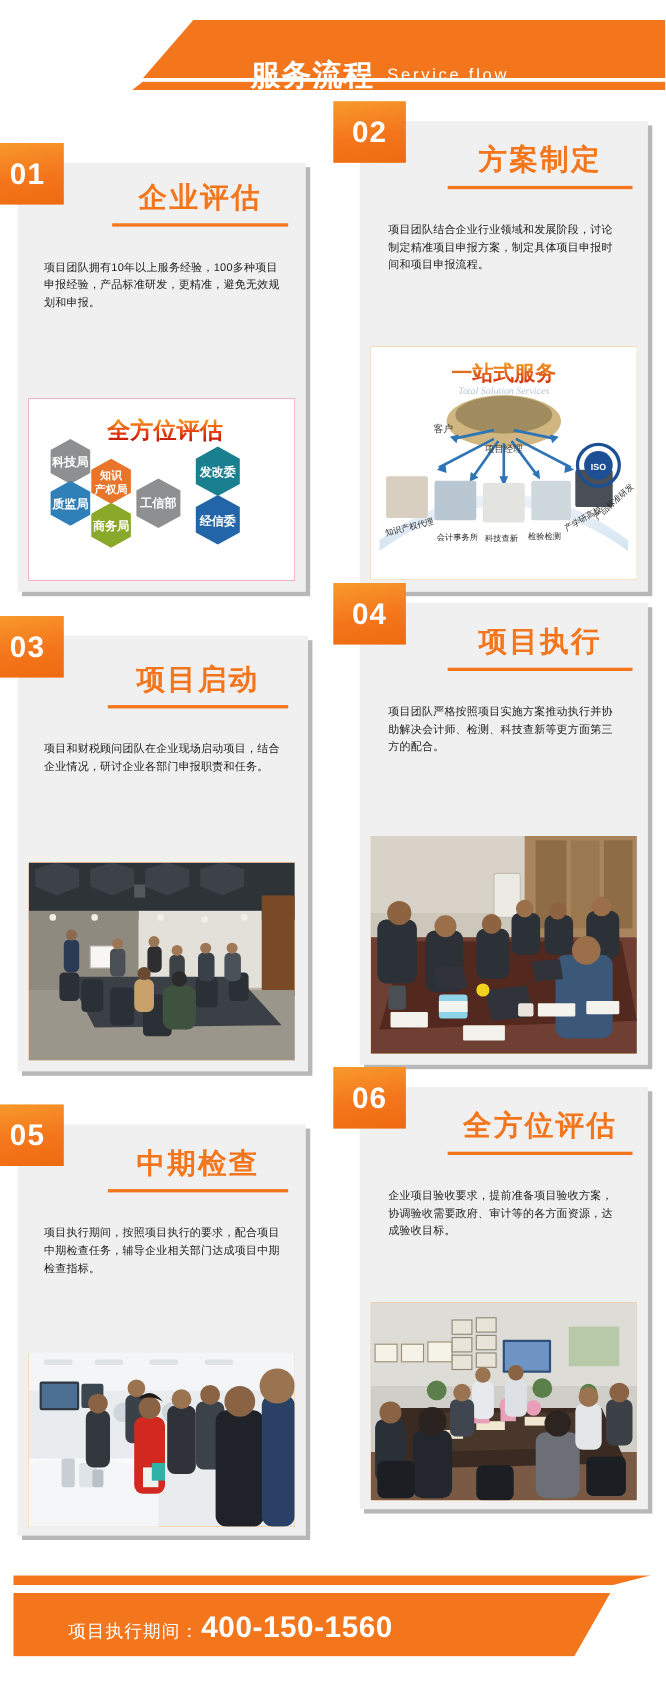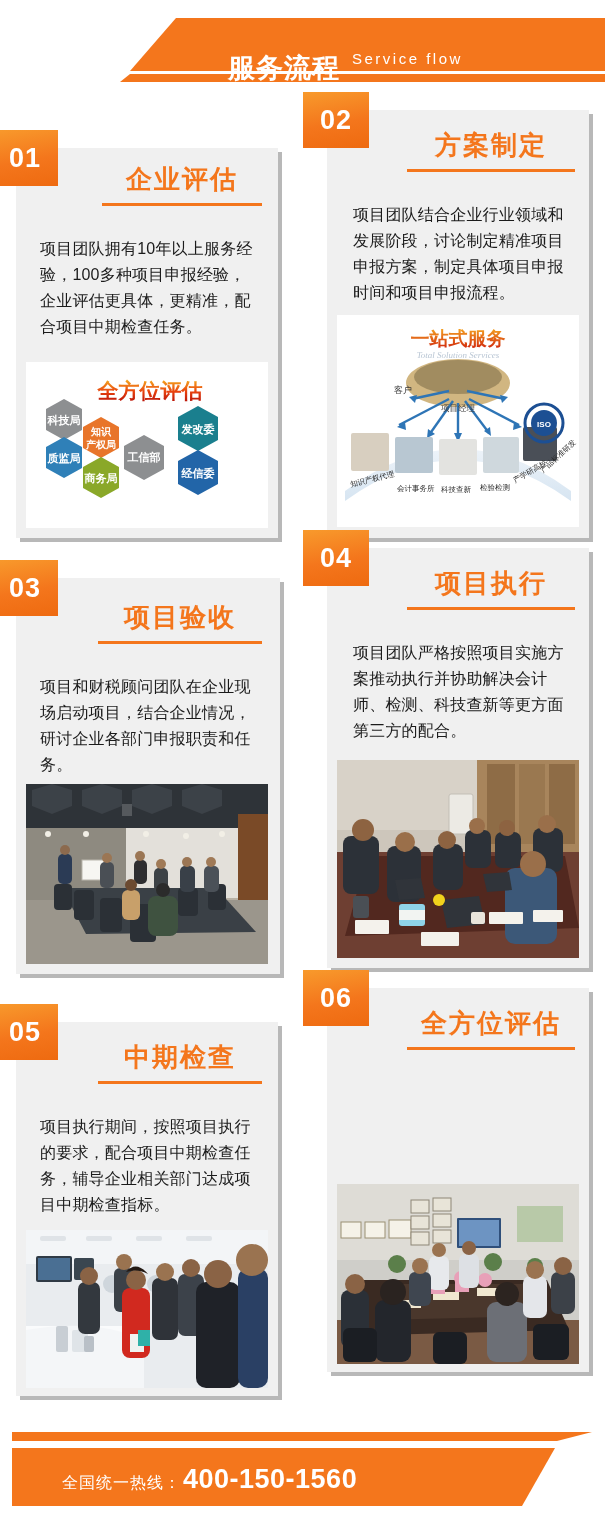--- a/index.html
+++ b/index.html
@@ -19,21 +19,21 @@
     -webkit-clip-path: polygon(46px 0, 475px 0, 475px 53px, 0 53px);
     clip-path: polygon(46px 0, 475px 0, 475px 53px, 0 53px);
   }
   .hdr-accent{
     position:absolute; left:120px; top:56px; width:485px; height:8px;
     background:#f4761c;
     -webkit-clip-path: polygon(10px 0, 485px 0, 485px 8px, 0 8px);
     clip-path: polygon(10px 0, 485px 0, 485px 8px, 0 8px);
   }
   .hdr-text{
-    position:absolute; left:228px; top:32px; display:flex; align-items:flex-start; gap:12px;
+    position:absolute; left:228px; top:32px; display:flex; align-items:center; gap:12px;
     z-index:4; white-space:nowrap;
   }
   .hdr-cn{ font-size:27px; font-weight:bold; color:#ffffff; letter-spacing:1px; }
   .hdr-en{ font-size:15px; color:#ffffff; letter-spacing:2.5px; }
 
   
   .card{
     position:absolute;
     background:#f0f0f0;
     box-shadow: 4px 4px 0 rgba(160,160,160,0.75);
@@ -45,21 +45,21 @@
     display:flex; align-items:center; justify-content:center;
     letter-spacing:1px; z-index:6;
   }
   .badge.left{ left:-24px; }
   .card-title{
     font-size:26px; font-weight:bold; color:#f4761c;
     letter-spacing:2px; white-space:nowrap;
   }
   .title-rule{ height:3px; background:#f4761c; }
   .card-body{
-    font-size:16px; line-height:1.62; color:#1b1b1b; letter-spacing:0.2px;
+    font-size:10px; line-height:1.62; color:#1b1b1b; letter-spacing:0.2px;
   }
 
   
   #card-01{ left:16px; top:148px; width:262px; height:390px; }
   #card-01 .t-wrap{ position:absolute; left:86px; top:14px; width:160px; text-align:center;}
   #card-01 .title-rule{ margin-top:6px; width:160px; }
   #card-01 .card-body{ position:absolute; left:24px; top:88px; width:216px; }
   #card-01 .hexfig{ position:absolute; left:10px; top:214px; width:242px; height:166px; }
 
   
@@ -139,21 +139,21 @@
     <span class="hdr-en">Service flow</span>
   </div>
 </div>
 
 <div class="card" id="card-01">
   <div class="badge left">01</div>
   <div class="t-wrap">
     <div class="card-title">企业评估</div>
     <div class="title-rule"></div>
   </div>
-  <div class="card-body">项目团队拥有10年以上服务经验，100多种项目申报经验，企业评估更具体，更精准，配合项目中期检查任务。</div>
+  <div class="card-body">项目团队拥有10年以上服务经验，100多种项目申报经验，产品标准研发，更精准，避免无效规划和申报。</div>
 
   <div class="hexfig">
     <svg viewBox="0 0 242 166" preserveAspectRatio="none">
       <rect x="0" y="0" width="242" height="166" fill="#ffffff"></rect>
       <defs>
         <linearGradient id="tg" x1="0" y1="0" x2="0" y2="1">
           <stop offset="0%" stop-color="#f6b01f"></stop>
             <stop offset="55%" stop-color="#e8420f"></stop>
             <stop offset="100%" stop-color="#b81208"></stop>
         </linearGradient>
@@ -256,21 +256,21 @@
         <text x="178" y="168" transform="rotate(-30 178 168)">产学研高校</text>
         <text x="206" y="158" transform="rotate(-42 206 158)">产品标准研发</text>
       </g>
     </svg>
   </div>
 </div>
 
 <div class="card" id="card-03">
   <div class="badge left">03</div>
   <div class="t-wrap">
-    <div class="card-title">项目验收</div>
+    <div class="card-title">项目启动</div>
     <div class="title-rule"></div>
   </div>
   <div class="card-body">项目和财税顾问团队在企业现场启动项目，结合企业情况，研讨企业各部门申报职责和任务。</div>
 
   <div class="photo">
     <svg viewBox="0 0 242 180" preserveAspectRatio="none">
       <rect width="242" height="180" fill="#b9b2a6"></rect>
       <rect x="0" y="0" width="242" height="52" fill="#2e3338"></rect>
       <g fill="#3c4248">
         <polygon points="6,6 26,0 46,6 46,22 26,30 6,22"></polygon>
@@ -436,20 +436,21 @@
     </svg>
   </div>
 </div>
 
 <div class="card" id="card-06">
   <div class="badge left">06</div>
   <div class="t-wrap">
     <div class="card-title">全方位评估</div>
     <div class="title-rule"></div>
   </div>
+  <div class="card-body">企业项目验收要求，提前准备项目验收方案，协调验收需要政府、审计等的各方面资源，达成验收目标。</div>
 
   <div class="photo">
     <svg viewBox="0 0 242 180" preserveAspectRatio="none">
       <rect width="242" height="180" fill="#cfcec9"></rect>
       <rect x="0" y="0" width="242" height="76" fill="#dedcd6"></rect>
       <rect x="180" y="22" width="46" height="36" fill="#b8c9a8"></rect>
       <g fill="#f5f2e8" stroke="#9a8f73">
         <rect x="4" y="38" width="20" height="16"></rect>
         <rect x="28" y="38" width="20" height="16"></rect>
         <rect x="52" y="36" width="22" height="18"></rect>
@@ -508,16 +509,16 @@
         <rect x="196" y="140" width="36" height="36" rx="6"></rect>
       </g>
     </svg>
   </div>
 </div>
 
 <div id="footer">
   <div class="ft-accent"></div>
   <div class="ft-main"></div>
   <div class="ft-text">
-    <span class="ft-label">全国统一热线：</span>
+    <span class="ft-label">项目执行期间：</span>
     <span class="ft-phone">400-150-1560</span>
   </div>
 </div>
 
 </body></html>

